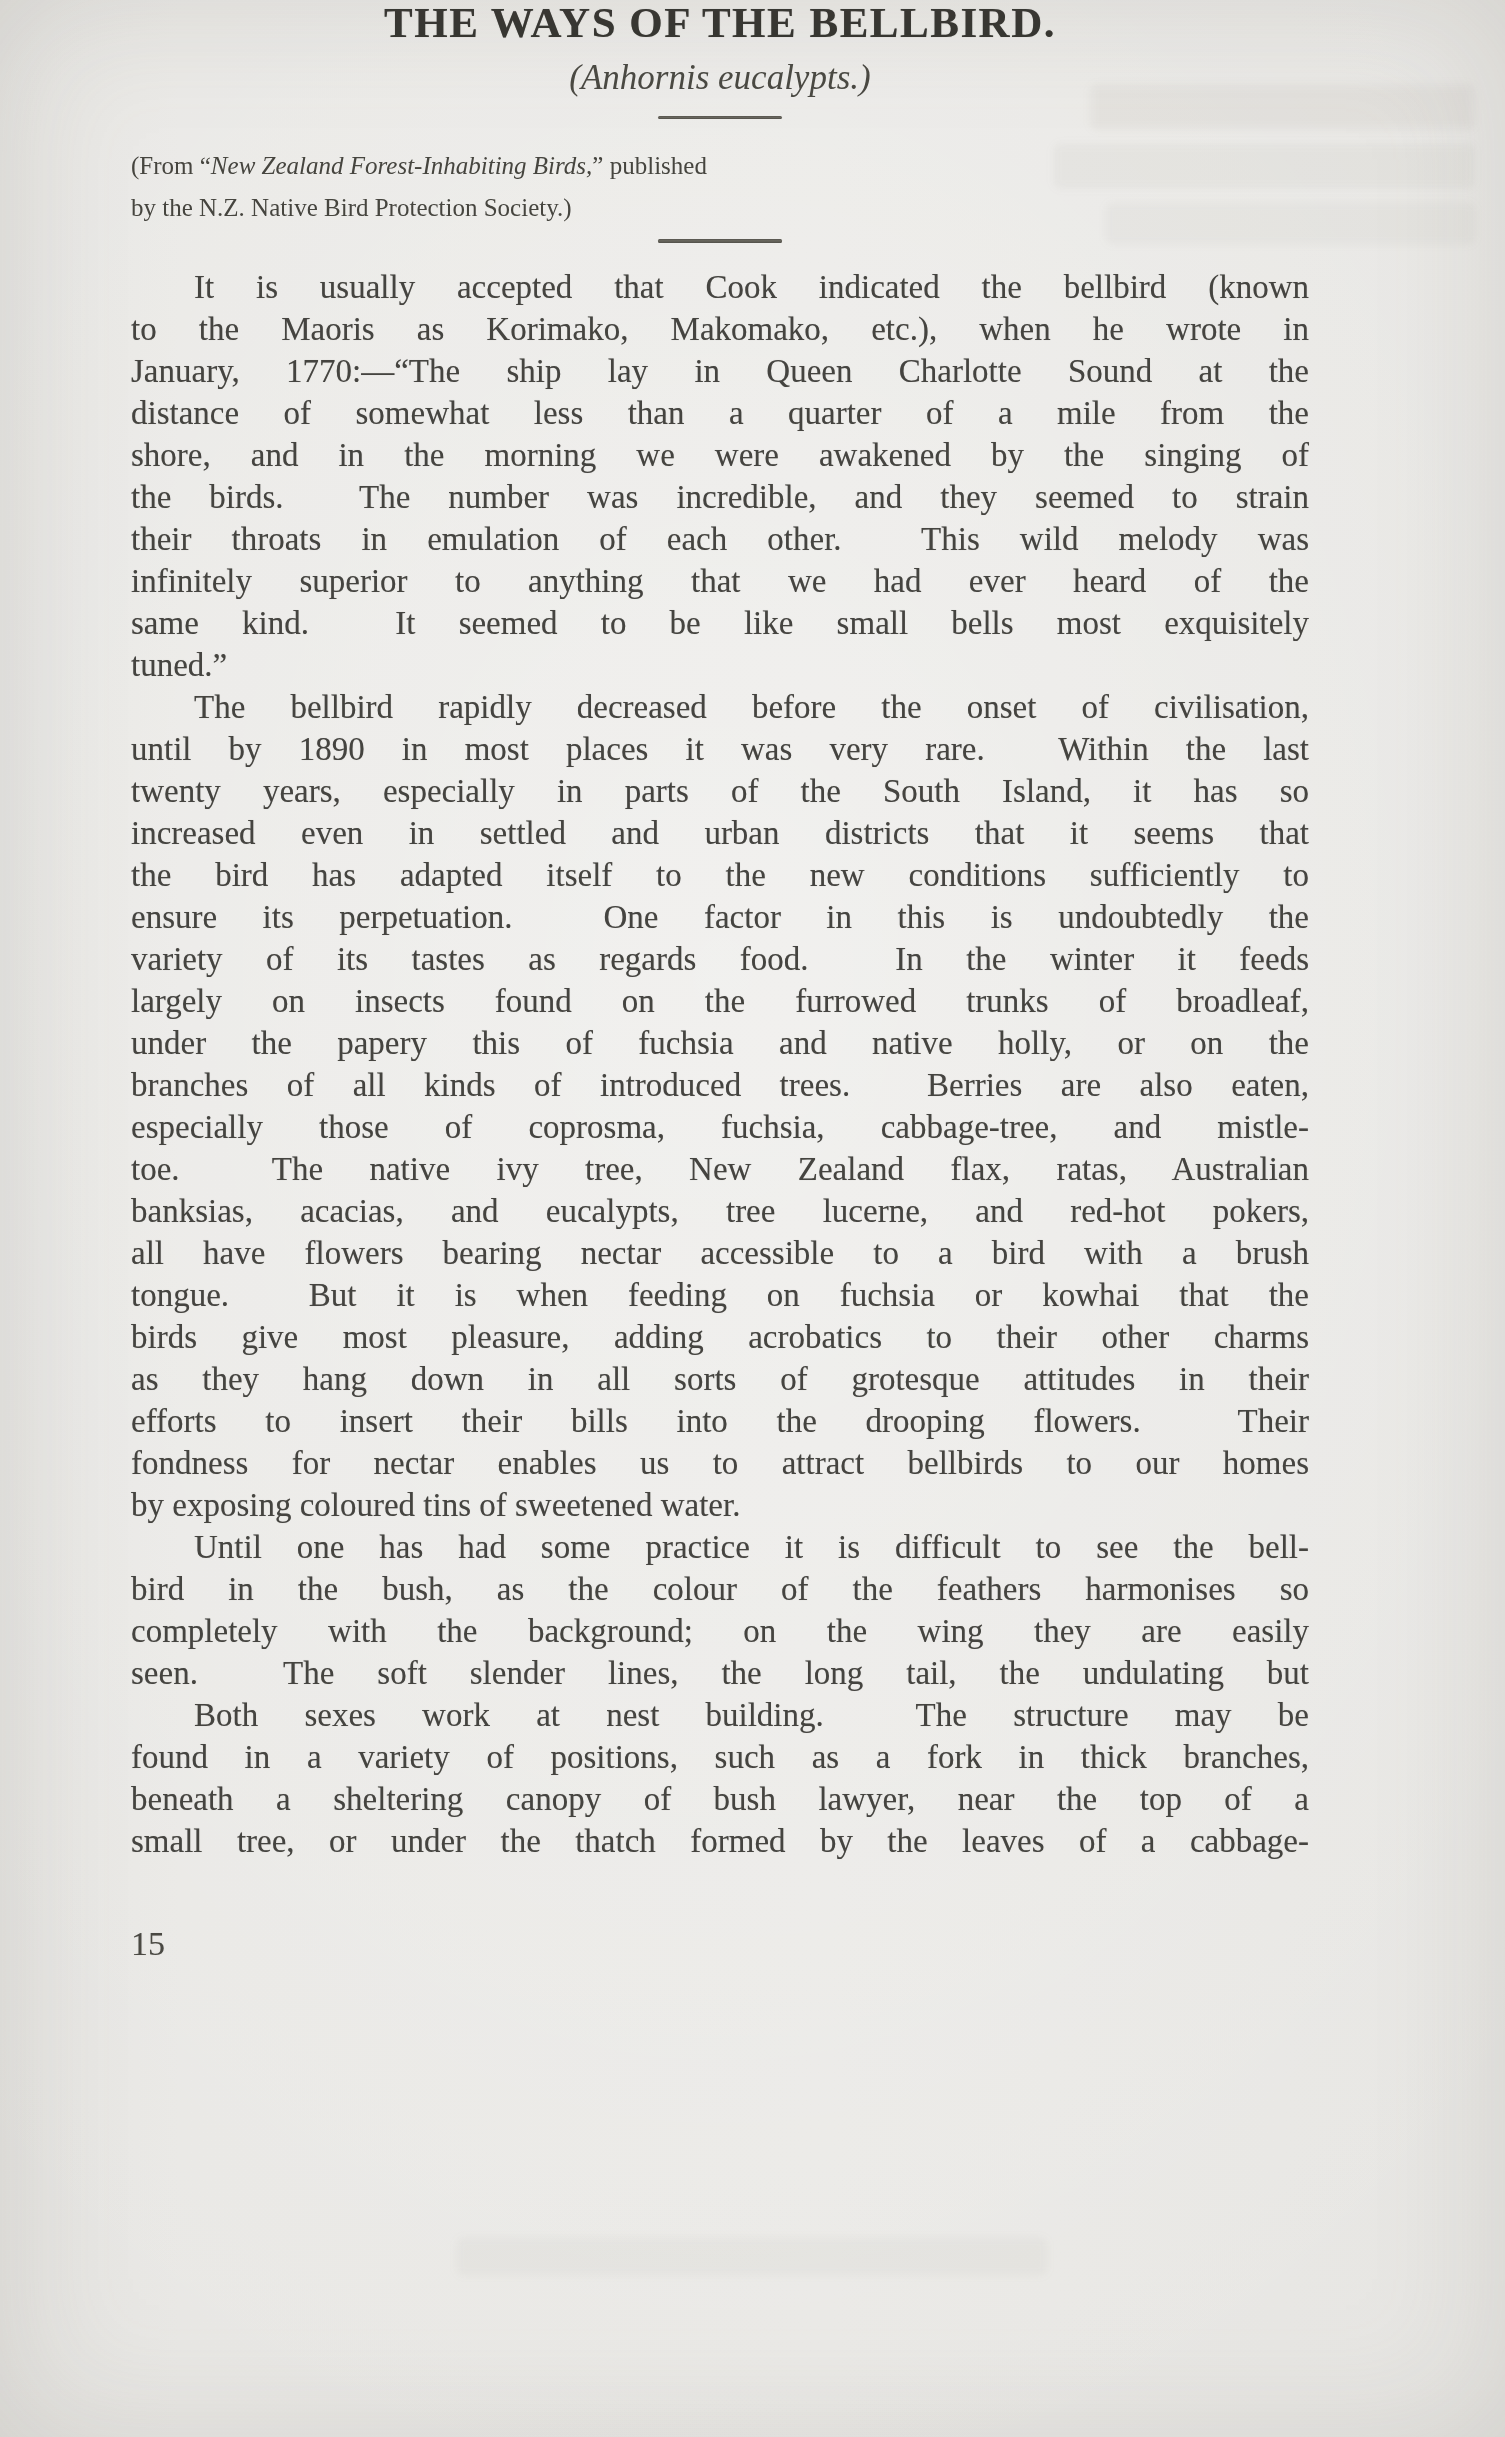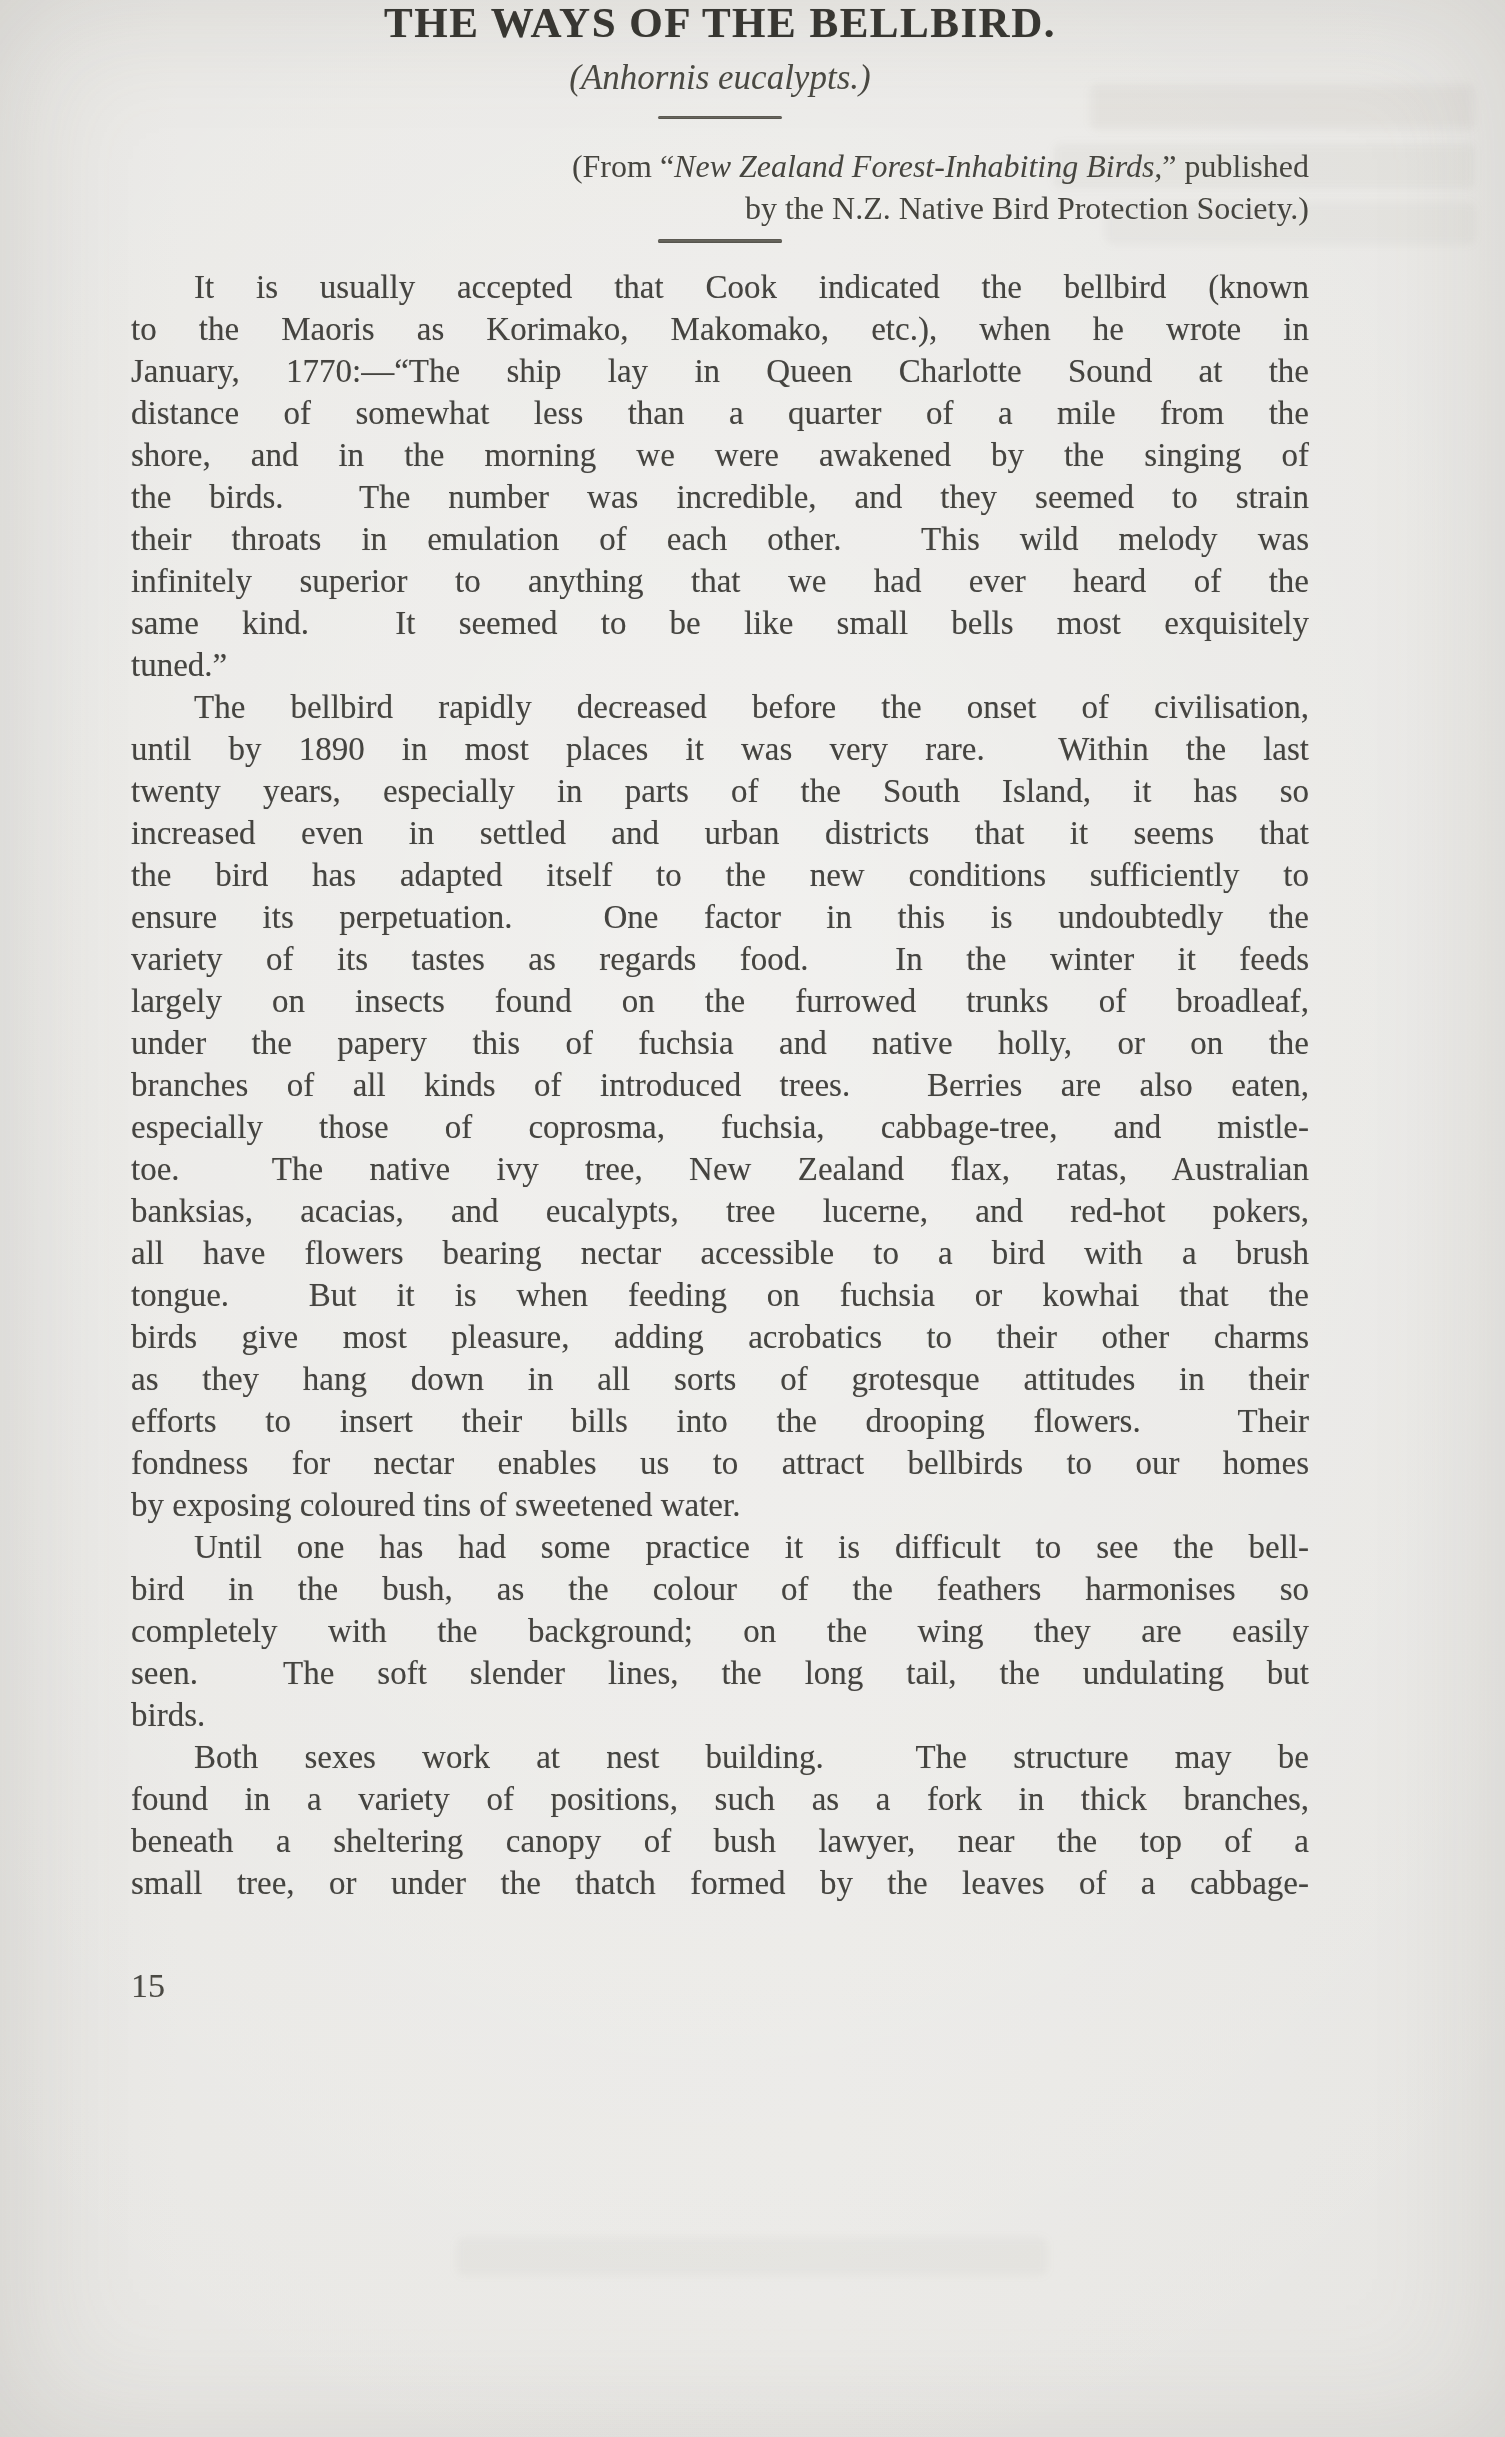--- a/index.html
+++ b/index.html
@@ -28,22 +28,22 @@
     margin-top:11px;text-align:center;
     font-style:italic;font-size:35px;line-height:41px;color:#4a4943;
   }
   .rule{
     margin:17.7px auto 0 auto;width:124px;height:3.7px;
     background:linear-gradient(180deg,#55534d 0%, #6b6960 45%, #504e48 100%);
     border-radius:1.5px;
   }
   .rule.lower{margin-top:9.6px;}
   .source{
-    margin-top:26px;text-align:right;
-    font-size:32px;line-height:42px;color:#46453f;
+    margin-top:26px;text-align:left;
+    font-size:25px;line-height:42px;color:#46453f;
   }
   .source .it{font-style:italic;}
   .body-text{
     margin-top:23.6px;
     font-size:33px;line-height:42px;
     color:#454440;
     text-shadow:0 0 0.7px rgba(70,68,62,0.35);
   }
   .line{
     white-space:pre-wrap;
@@ -117,21 +117,20 @@
         <div class="line">tongue.  But it is when feeding on fuchsia or kowhai that the</div>
         <div class="line">birds give most pleasure, adding acrobatics to their other charms</div>
         <div class="line">as they hang down in all sorts of grotesque attitudes in their</div>
         <div class="line">efforts to insert their bills into the drooping flowers.  Their</div>
         <div class="line">fondness for nectar enables us to attract bellbirds to our homes</div>
         <div class="line last">by exposing coloured tins of sweetened water.</div>
         <div class="line indent">Until one has had some practice it is difficult to see the bell-</div>
         <div class="line">bird in the bush, as the colour of the feathers harmonises so</div>
         <div class="line">completely with the background; on the wing they are easily</div>
         <div class="line">seen.  The soft slender lines, the long tail, the undulating but</div>
-        <div class="line last">birds.</div>
         <div class="line indent">Both sexes work at nest building.  The structure may be</div>
         <div class="line">found in a variety of positions, such as a fork in thick branches,</div>
         <div class="line">beneath a sheltering canopy of bush lawyer, near the top of a</div>
         <div class="line">small tree, or under the thatch formed by the leaves of a cabbage-</div>
       </div>
 
     <div class="pageno">15</div>
   </div>
 </div>
 

